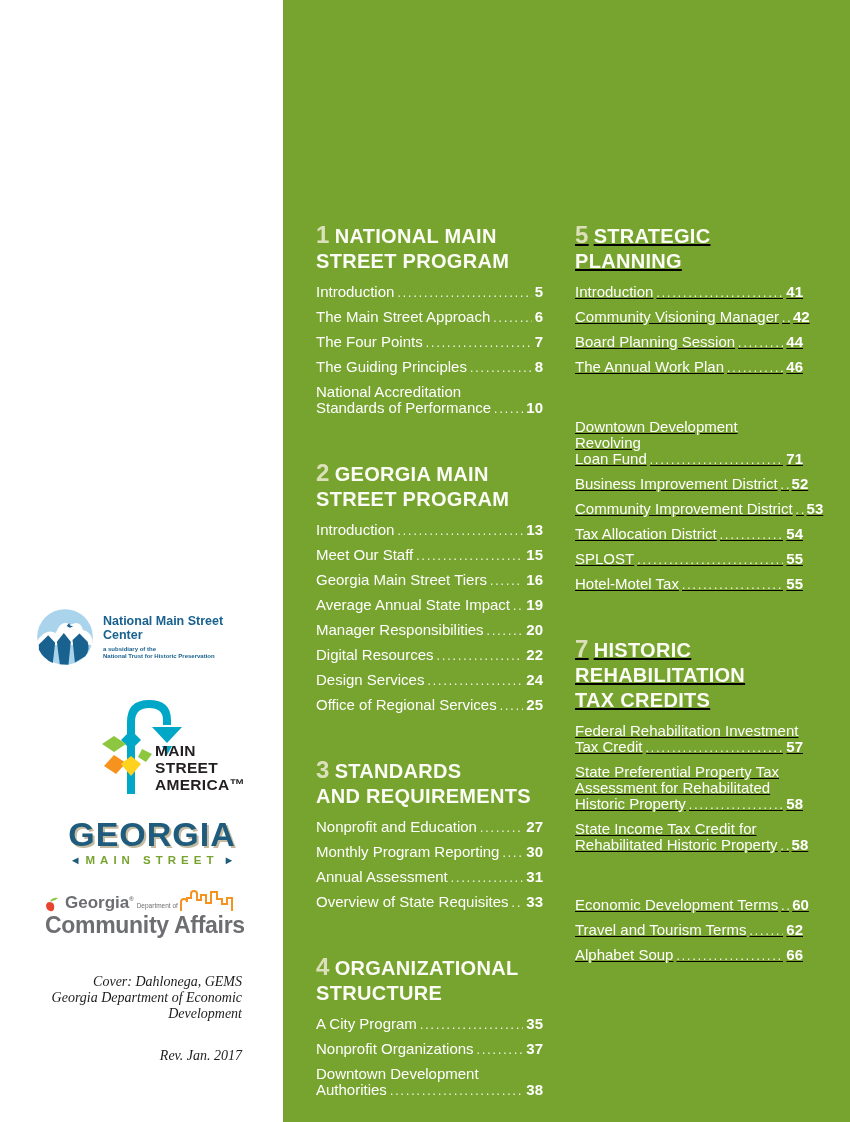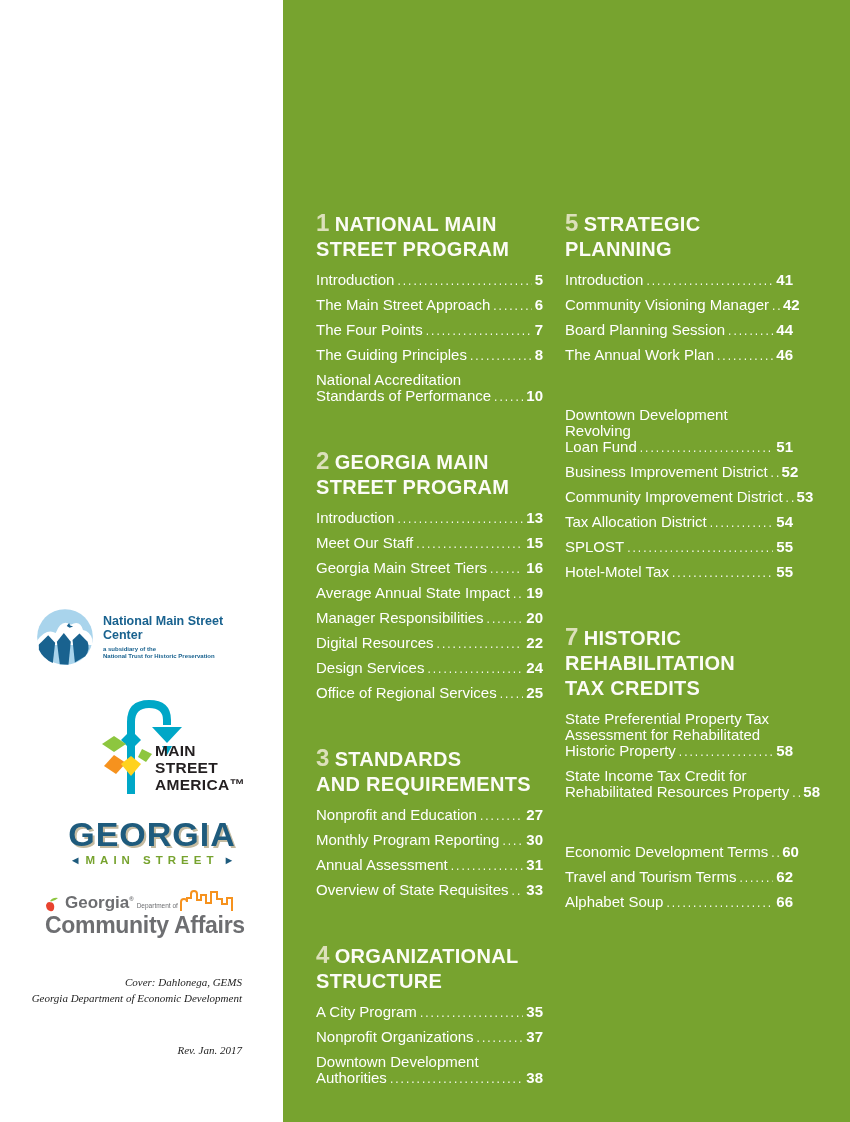--- a/index.html
+++ b/index.html
@@ -9,24 +9,24 @@
     background:#ffffff; overflow:hidden;
     font-family:"Liberation Sans", sans-serif;
   }
   
   .green-panel {
     position:absolute; left:283px; top:0; right:0; bottom:0;
     background:#77a32f;
   }
   .toc-col { position:absolute; top:210px; }
   #toc-left  { left:33px;  width:227px; }
-  #toc-right { left:282px; width:228px; }
+  #toc-right { left:292px; width:228px;text-decoration:underline; }
 
   .toc-section { margin-top:43px; }
-  .toc-section:first-child { margin-top:0; }
+  .toc-section:first-child { margin-top:12px; }
 
   .sec-heading {
     color:#fcfcf6; font-size:20px; font-weight:700;
     line-height:25px; letter-spacing:0.3px; margin-bottom:10px;
   }
   .sec-num {
     color:#dce0ba; font-size:24px; font-weight:700; margin-right:5px;
   }
   .toc-entry { margin-bottom:8px; color:#ffffff; font-size:15px; }
   .pre-line { line-height:16px; }
@@ -75,23 +75,23 @@
   .dca-top { display:flex; align-items:flex-end; }
   .dca-georgia { color:#6d6e71; font-weight:700; font-size:17px; line-height:18px; margin-left:2px; }
   .dca-reg { color:#6d6e71; font-size:6px; vertical-align:super; }
   .dca-dept { color:#6d6e71; font-size:6.5px; margin:0 2px 3px 3px; }
   .dca-name { color:#6d6e71; font-weight:700; font-size:23px; line-height:26px; letter-spacing:-0.3px; }
 
   
   .credits {
     position:absolute; left:10px; top:962px; width:232px; text-align:right;
     font-family:"Liberation Serif", serif; font-style:italic;
-    font-size:11px; line-height:16px; color:#1c1c1c;
-  }
-  .credits .rev { margin-top:36px; }
+    font-size:14px; line-height:16px; color:#1c1c1c;
+  }
+  .credits .rev { margin-top:26px; }
 </style>
 </head>
 <body>
 
 <div class="page">
 
   <aside class="left-margin">
 
     <div class="logo nmsc">
       <svg width="58" height="58" viewBox="0 0 100 100">
@@ -361,21 +361,21 @@
             </div>
           </div>
         </section>
         <section class="toc-section">
           <div class="entries">
             <div class="toc-entry">
               <div class="pre-line">Downtown Development Revolving</div>
               <div class="last-line">
                 <span class="entry-label">Loan Fund</span>
                 <span class="leader"></span>
-                <span class="page-num">51</span>
+                <span class="page-num">71</span>
               </div>
             </div>
             <div class="toc-entry">
               <div class="last-line">
                 <span class="entry-label">Business Improvement District</span>
                 <span class="leader"></span>
                 <span class="page-num">52</span>
               </div>
             </div>
             <div class="toc-entry">
@@ -404,33 +404,41 @@
                 <span class="entry-label">Hotel-Motel Tax</span>
                 <span class="leader"></span>
                 <span class="page-num">55</span>
               </div>
             </div>
           </div>
         </section>
         <section class="toc-section">
           <h2 class="sec-heading"><span class="sec-num">7</span><span class="sec-title-line">HISTORIC</span><br><span class="sec-title-line">REHABILITATION</span><br><span class="sec-title-line">TAX CREDITS</span></h2>
           <div class="entries">
+            <div class="toc-entry">
+              <div class="pre-line">Federal Rehabilitation Investment</div>
+              <div class="last-line">
+                <span class="entry-label">Tax Credit</span>
+                <span class="leader"></span>
+                <span class="page-num">57</span>
+              </div>
+            </div>
             <div class="toc-entry">
               <div class="pre-line">State Preferential Property Tax</div>
               <div class="pre-line">Assessment for Rehabilitated</div>
               <div class="last-line">
                 <span class="entry-label">Historic Property</span>
                 <span class="leader"></span>
                 <span class="page-num">58</span>
               </div>
             </div>
             <div class="toc-entry">
               <div class="pre-line">State Income Tax Credit for</div>
               <div class="last-line">
-                <span class="entry-label">Rehabilitated Resources Property</span>
+                <span class="entry-label">Rehabilitated Historic Property</span>
                 <span class="leader"></span>
                 <span class="page-num">58</span>
               </div>
             </div>
           </div>
         </section>
         <section class="toc-section">
           <div class="entries">
             <div class="toc-entry">
               <div class="last-line">

